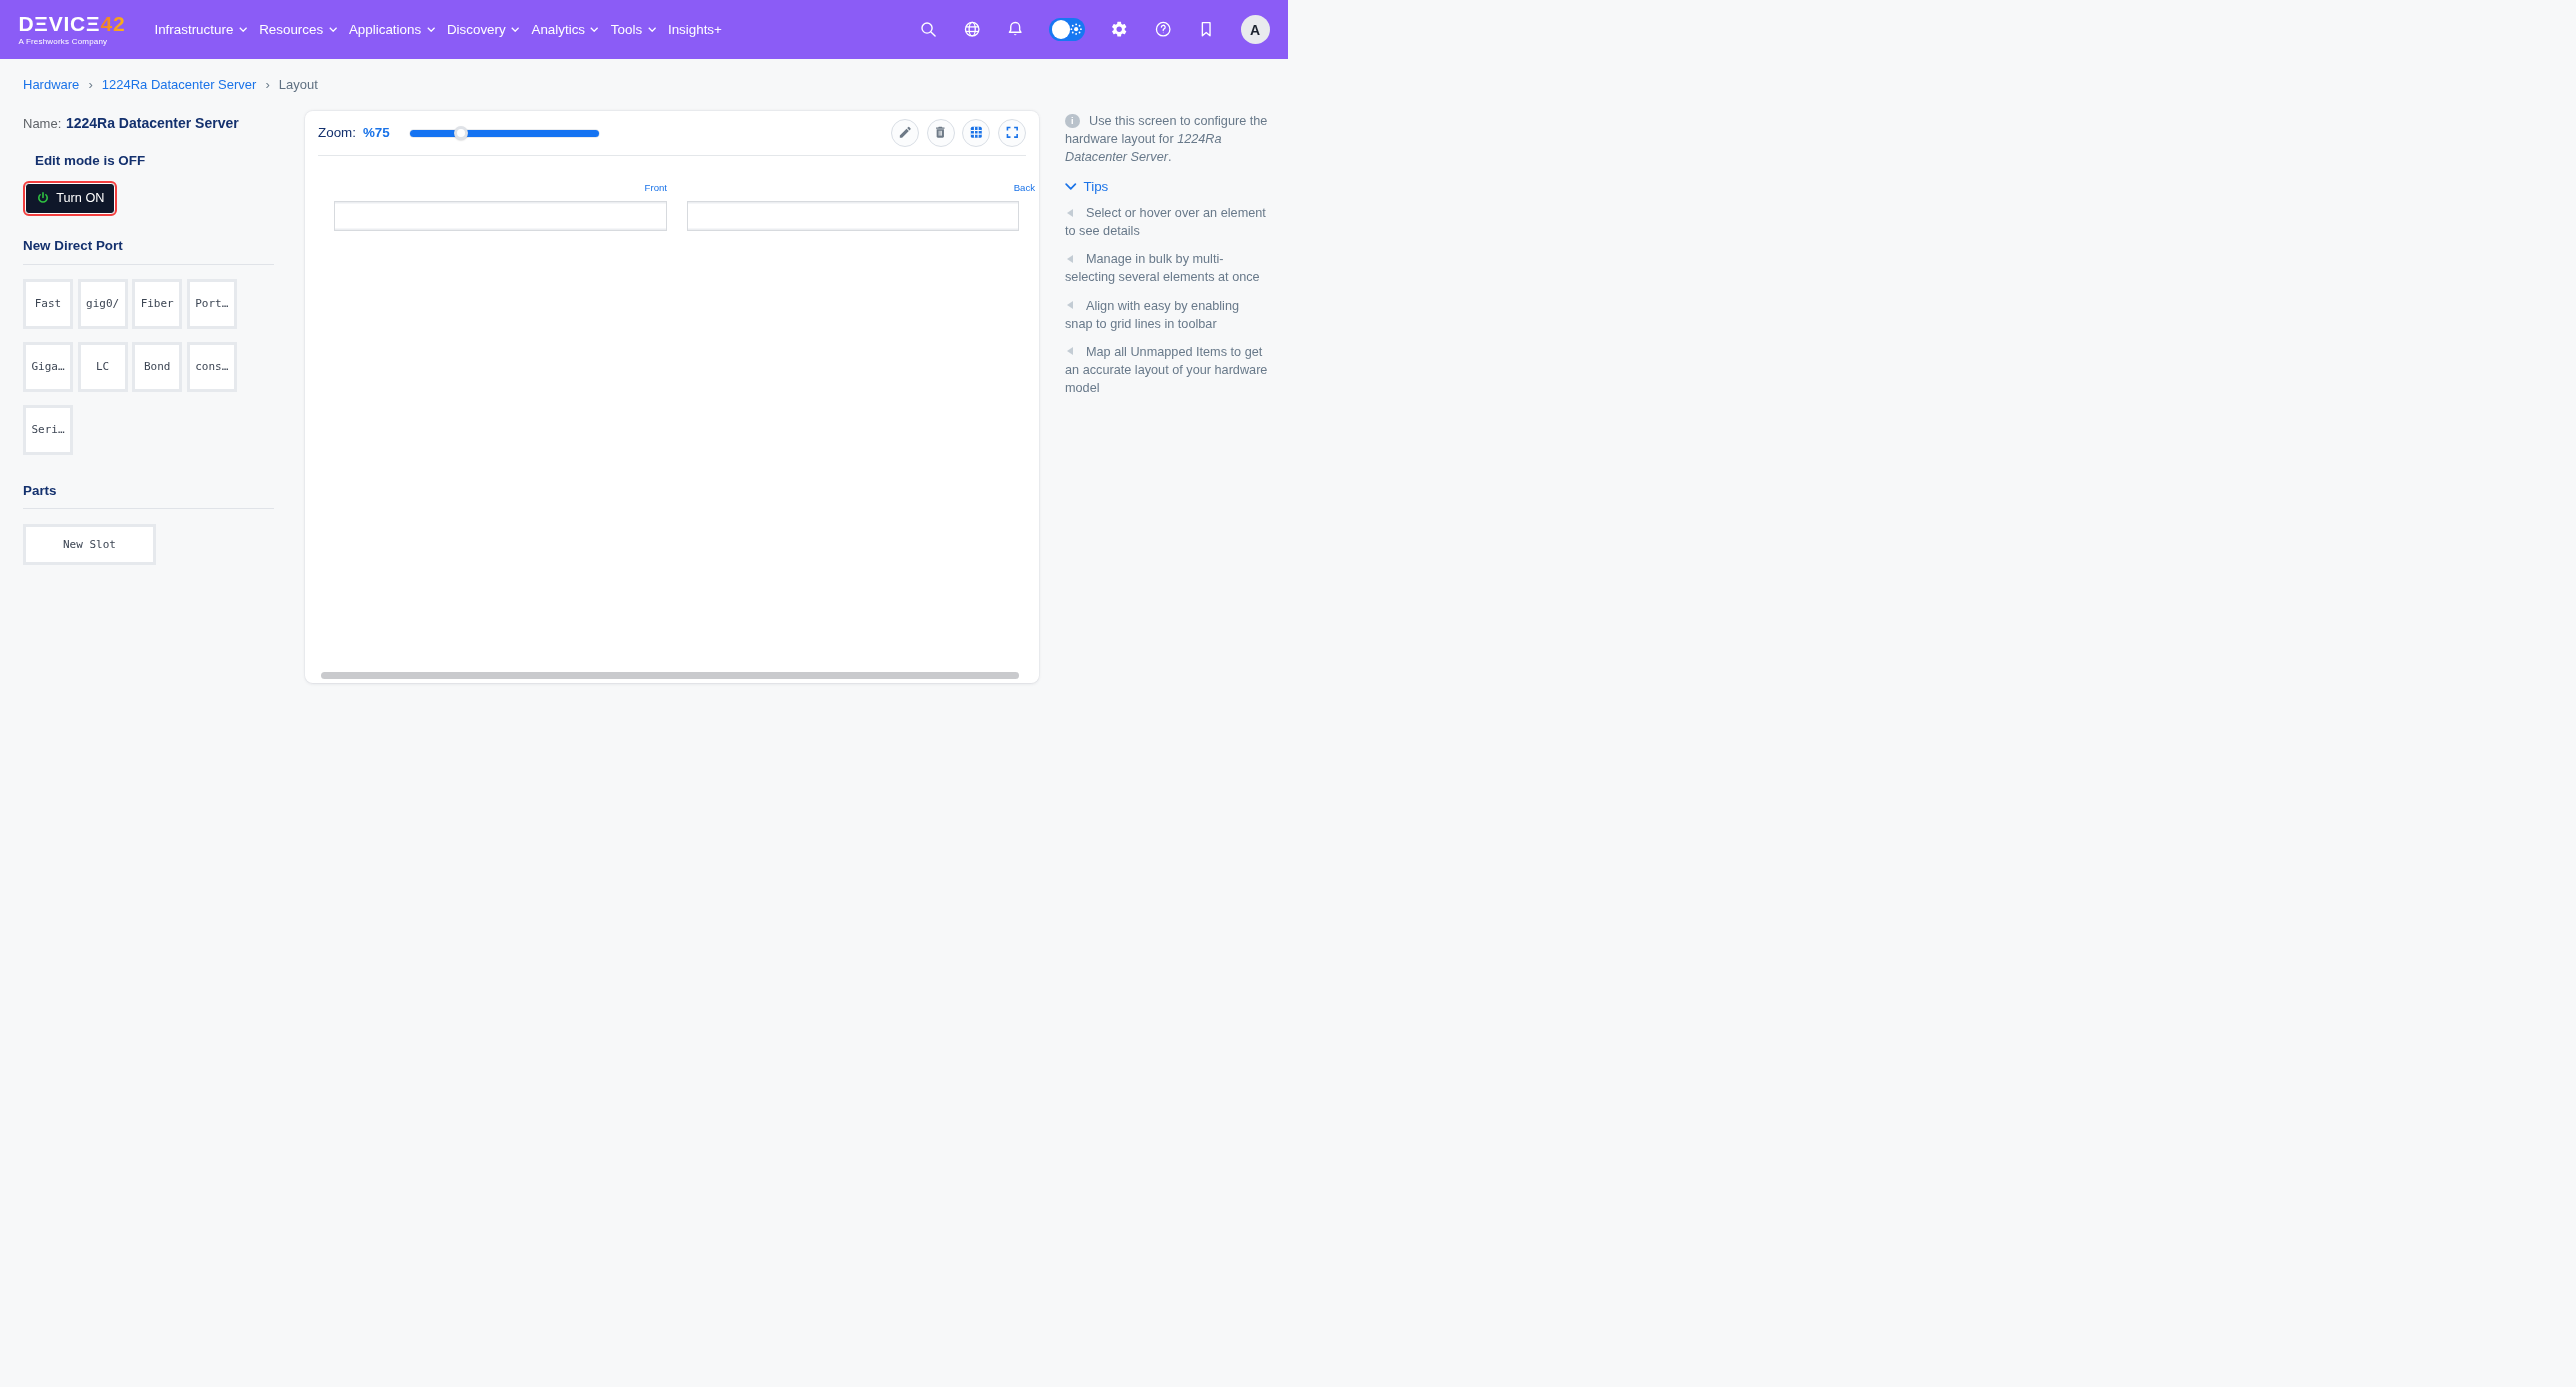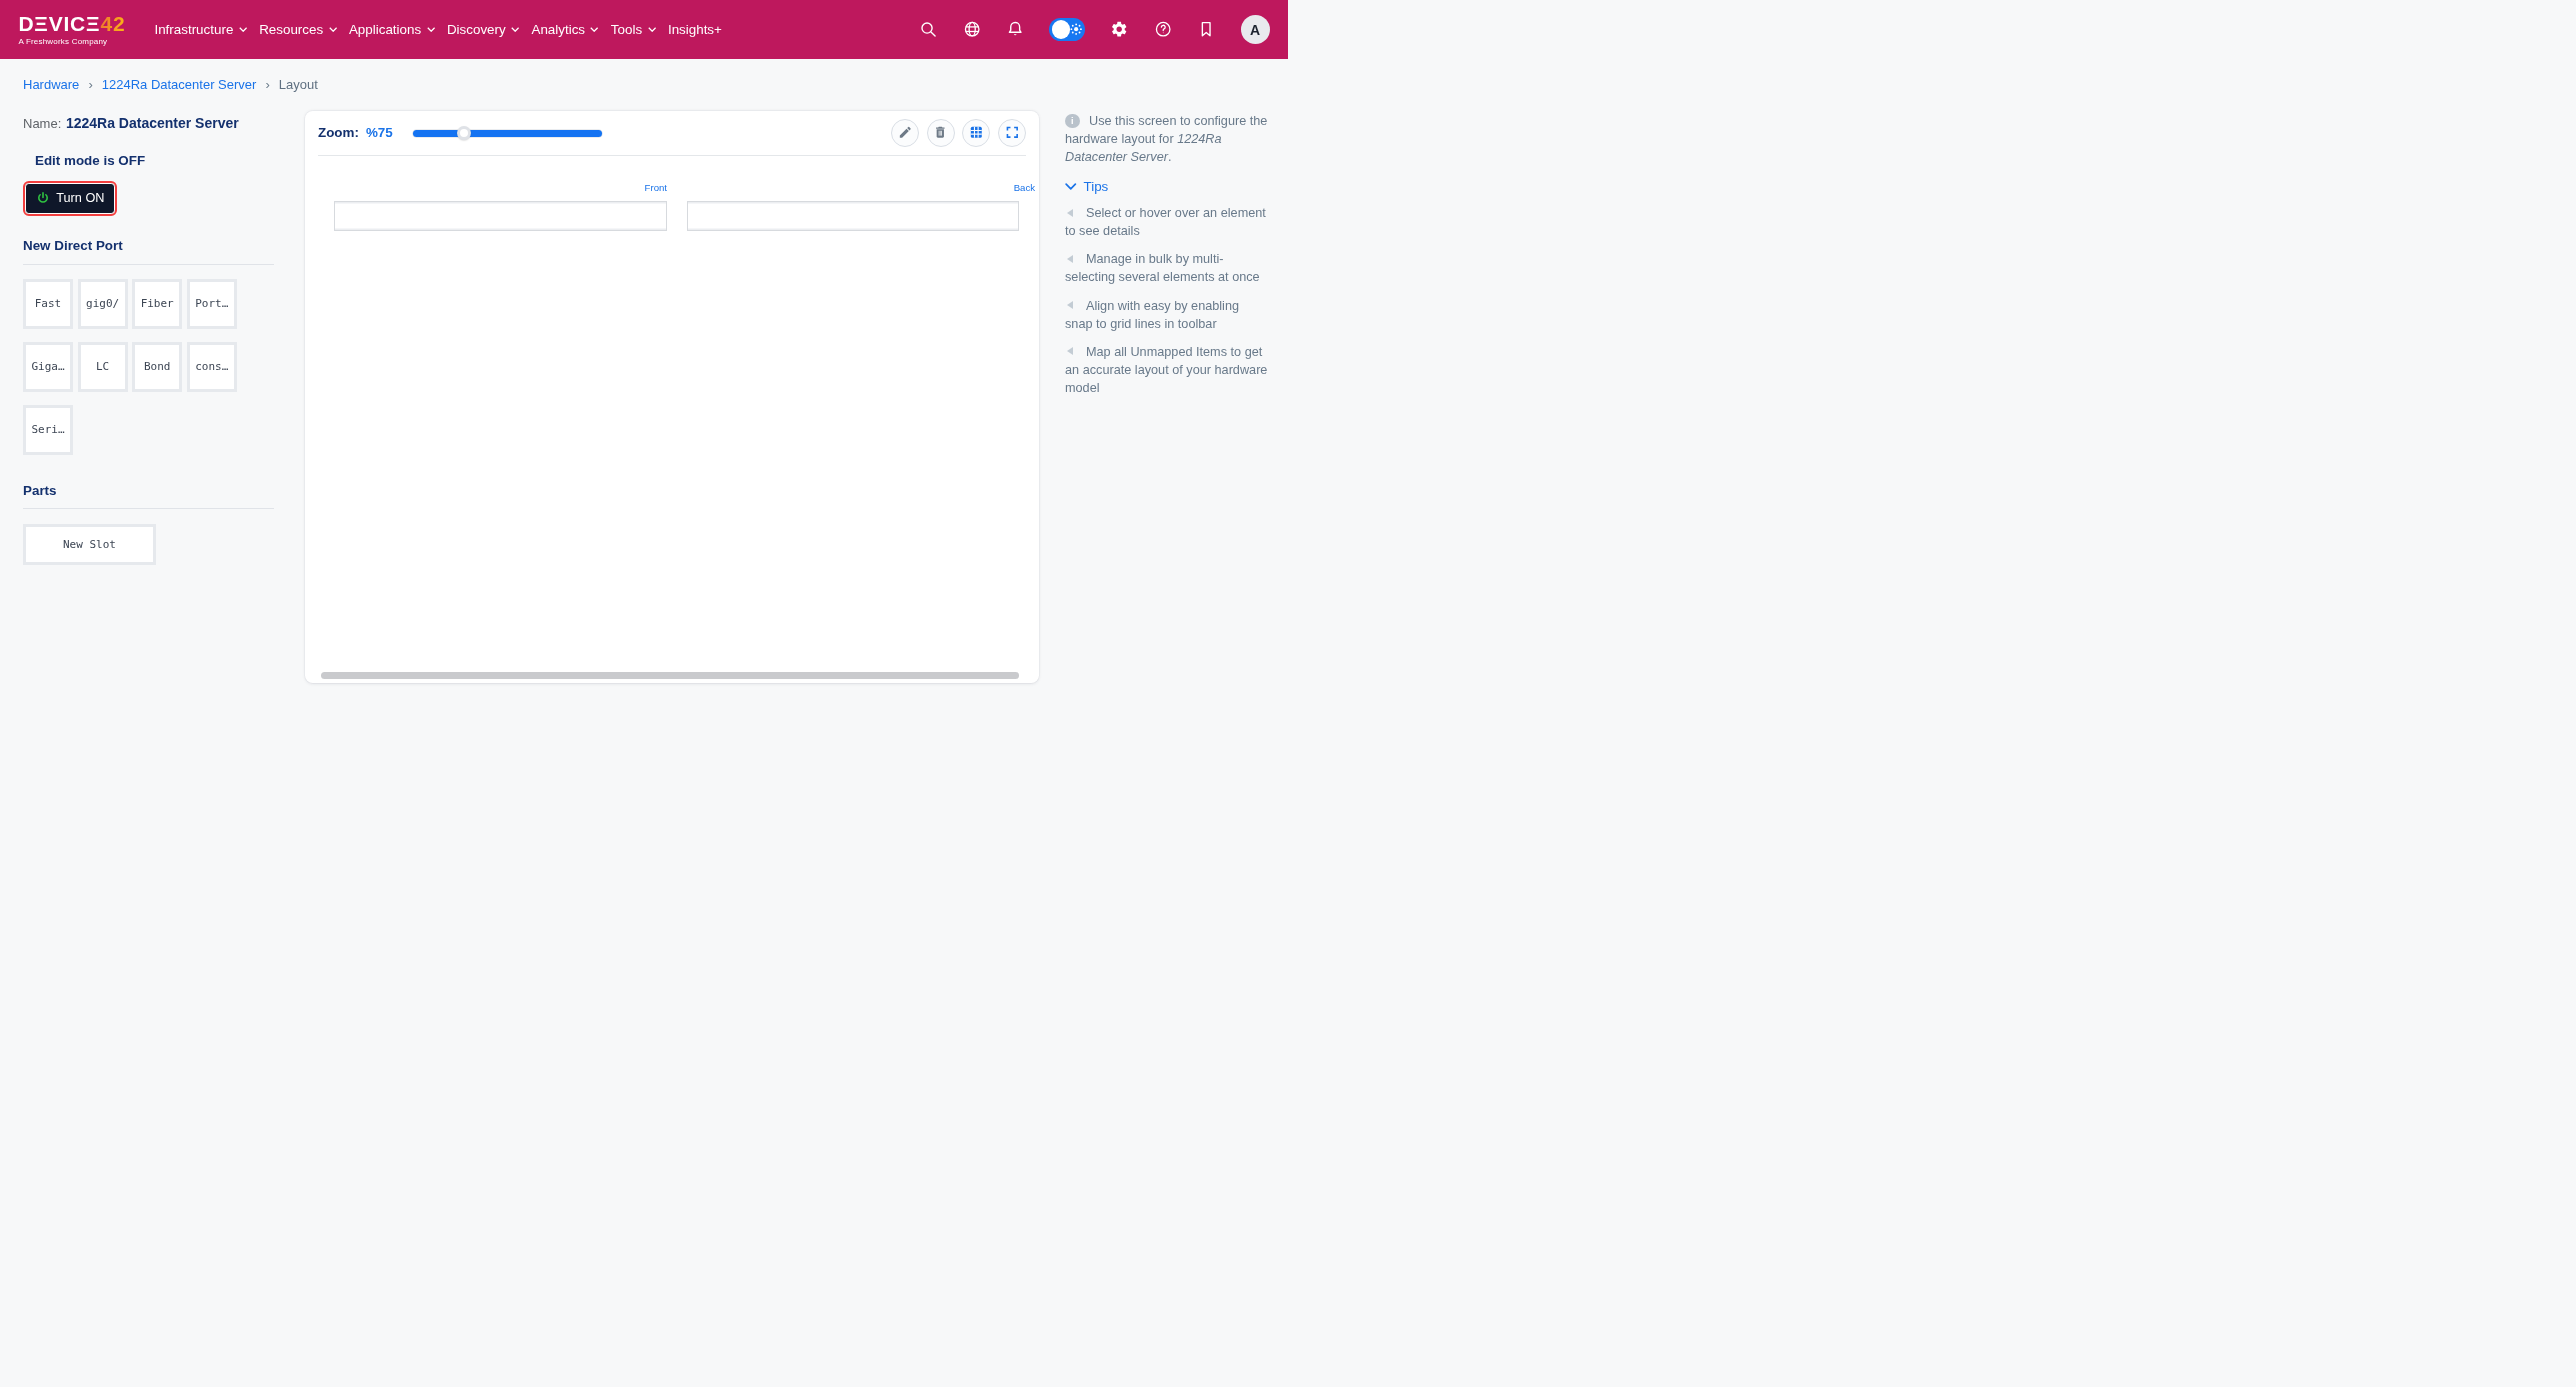--- a/index.html
+++ b/index.html
@@ -4,21 +4,21 @@
 <style>
   * { margin:0; padding:0; box-sizing:border-box; }
   html,body { width:1288px; height:694px; }
   body {
     font-family:"Liberation Sans","DejaVu Sans",sans-serif;
     background:#f7f8f9; color:#14316e; overflow:hidden;
   }
 
   
   .nav {
-    height:59px; background:#be185d; display:flex; align-items:center;
+    height:59px; background:#8b5cf6; display:flex; align-items:center;
     padding:0 18.4px; color:#fff;
   }
   .logo { display:flex; flex-direction:column; line-height:1; margin-right:10.7px; }
   .logo .brand { font-size:21px; font-weight:bold; letter-spacing:0.8px; white-space:nowrap; }
   .logo .brand .b-prefix { color:#ffffff; }
   .logo .brand .b-suffix {
     background:linear-gradient(100deg,#ee7b2e 10%,#fbb216 90%);
     -webkit-background-clip:text; background-clip:text; color:transparent;
   }
   .logo .tagline { font-size:8px; color:#ffffff; margin-top:3.8px; letter-spacing:0.2px; }
@@ -77,21 +77,21 @@
   
   .canvas-card {
     width:734px; height:572px; margin-left:21px; flex:none;
     background:#ffffff; border-radius:7.7px; position:relative;
     box-shadow:0 0.8px 3.1px rgba(16,30,54,.10), 0 0 0 0.8px rgba(16,30,54,.03);
   }
   .canvas-toolbar {
     height:45px; margin:0 13px; display:flex; align-items:center;
     border-bottom:0.8px solid #e4e7ea;
   }
-  .zoom-label { font-size:13.4px; font-weight:bold; color:#14316e; }
+  .zoom-label { font-size:13.4px; font-weight:normal; color:#14316e; }
   .zoom-value { font-size:13.4px; font-weight:bold; color:#1a73e8; margin-left:7px; }
   .slider { position:relative; width:189px; height:14px; margin-left:20px; cursor:pointer; }
   .slider .track {
     position:absolute; top:3.8px; left:0; width:100%; height:7px;
     border-radius:3.8px; background:#1473f2; box-shadow:0 0 0 0.8px #e3e6ea;
   }
   .slider .thumb {
     position:absolute; top:0; left:calc(27% - 7px); width:14px; height:14px;
     border-radius:50%; background:#fff; border:3.1px solid #dfe2e7;
     box-shadow:0 0.8px 1.5px rgba(0,0,0,.15);

